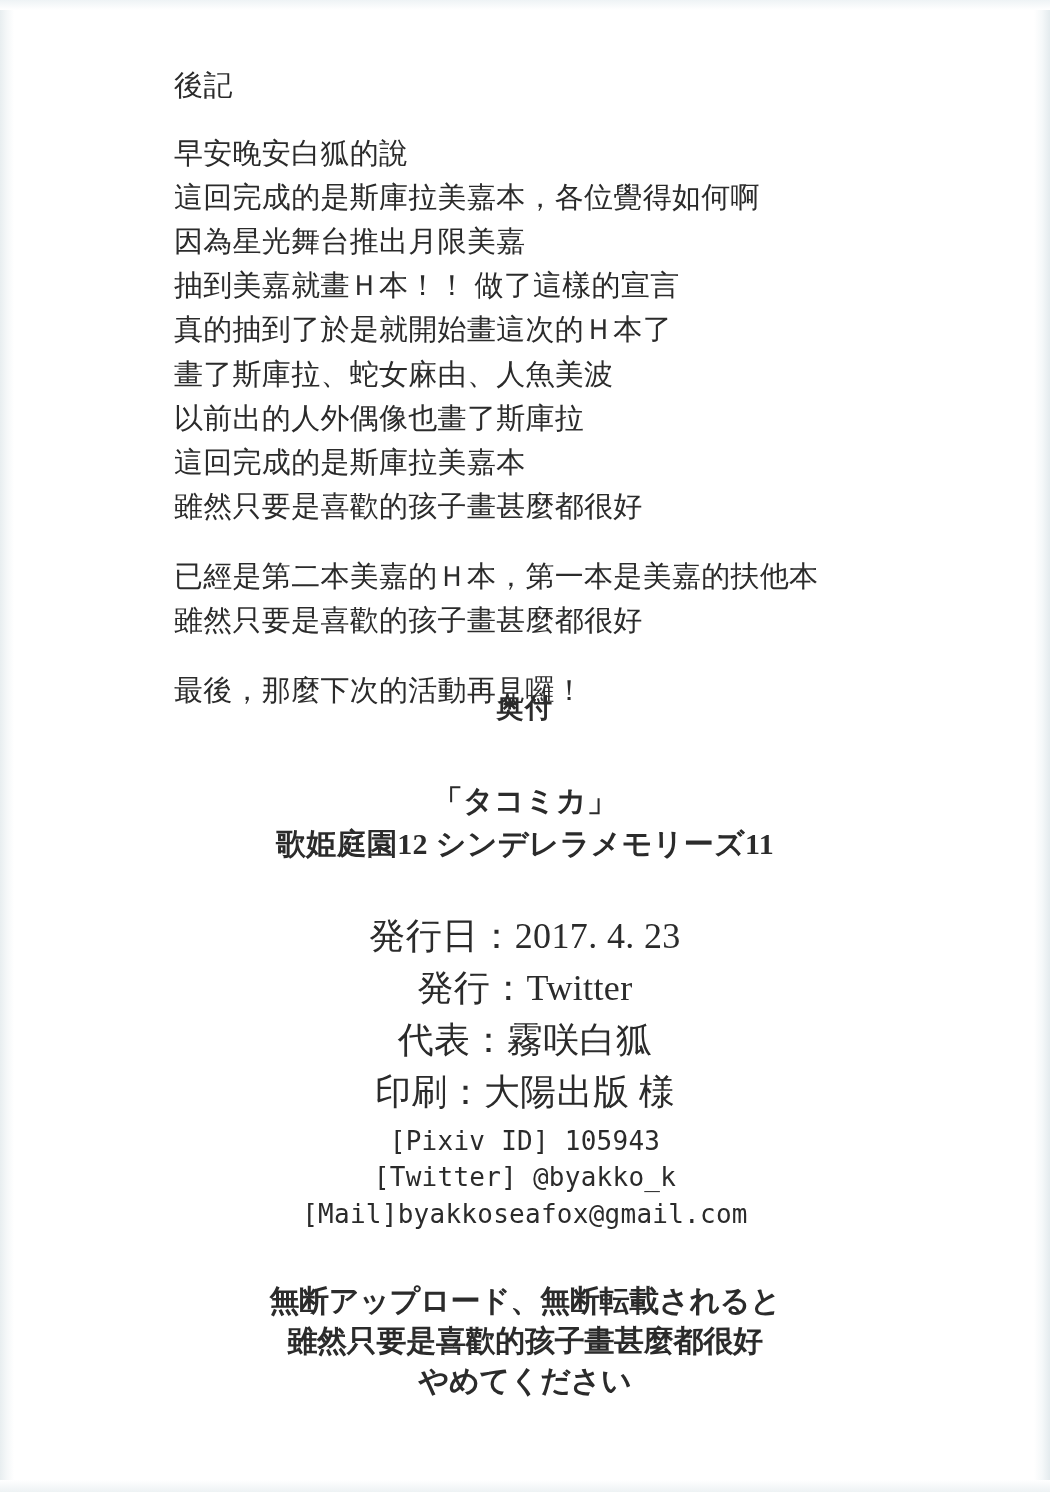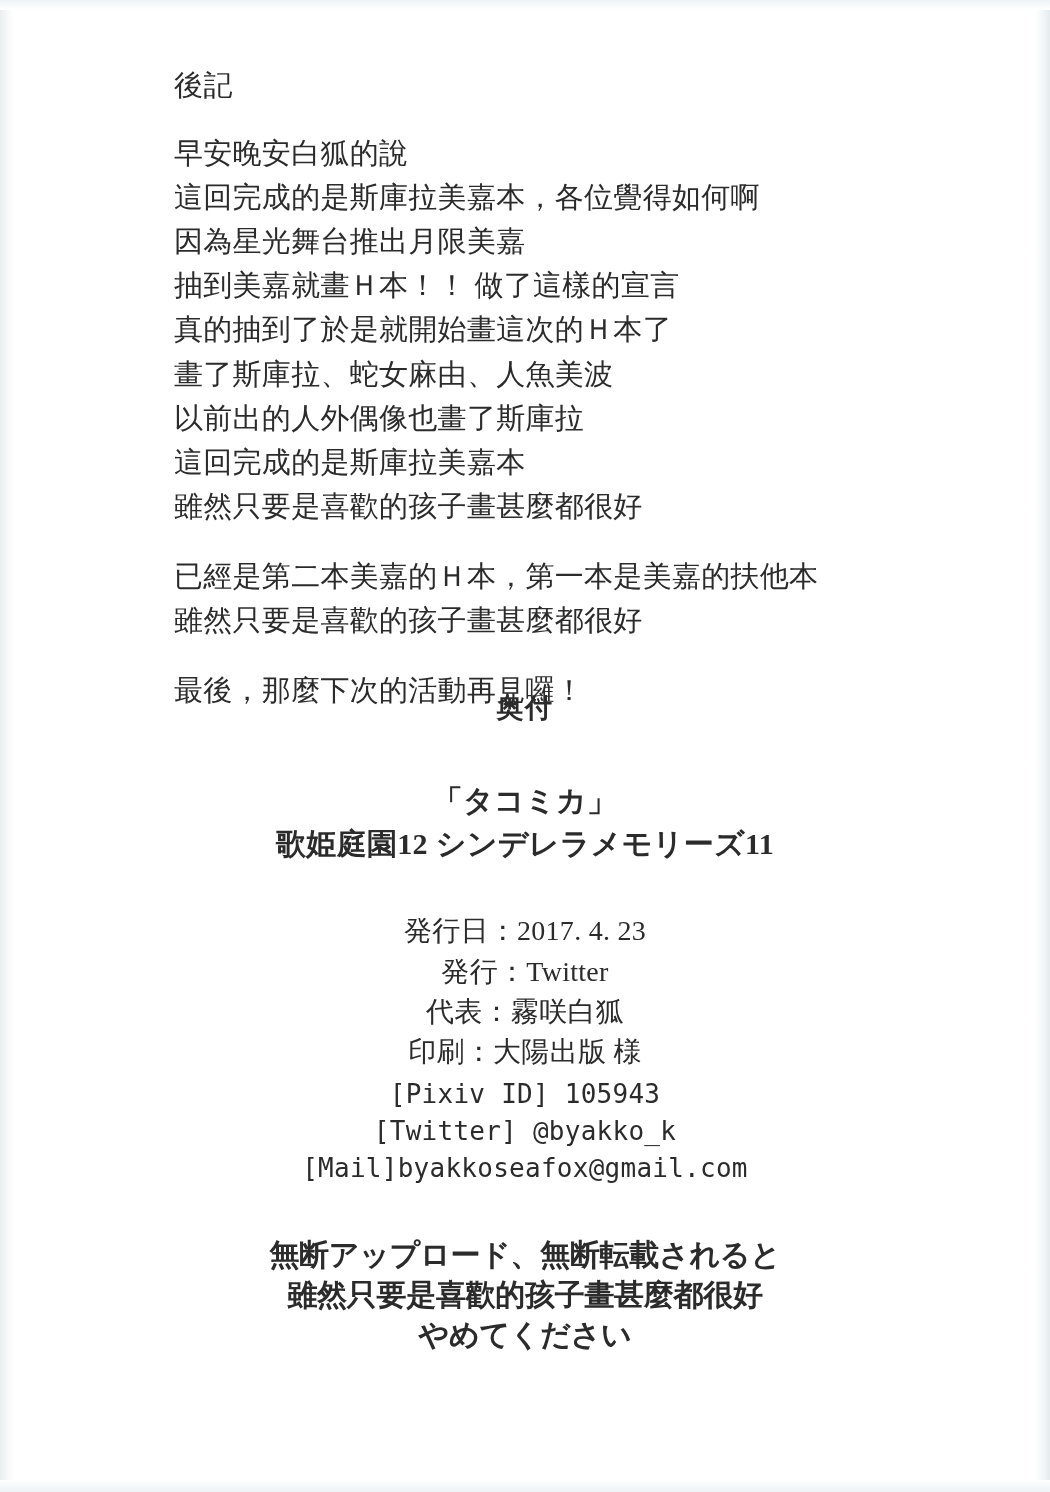--- a/index.html
+++ b/index.html
@@ -92,21 +92,21 @@
     letter-spacing: 0.01em;
   }
   .work-subtitle {
     font-size: 30px;
     font-weight: bold;
     line-height: 1.42;
     letter-spacing: 0.01em;
   }
   .credits {
     margin-top: 46px;
-    font-size: 28px;
+    font-size: 36px;
     line-height: 1.44;
     letter-spacing: 0.01em;
   }
   .credits div {
     white-space: pre;
   }
   .contact-heading {
     margin-top: 62px;
     font-size: 28px;
     line-height: 1.4;

